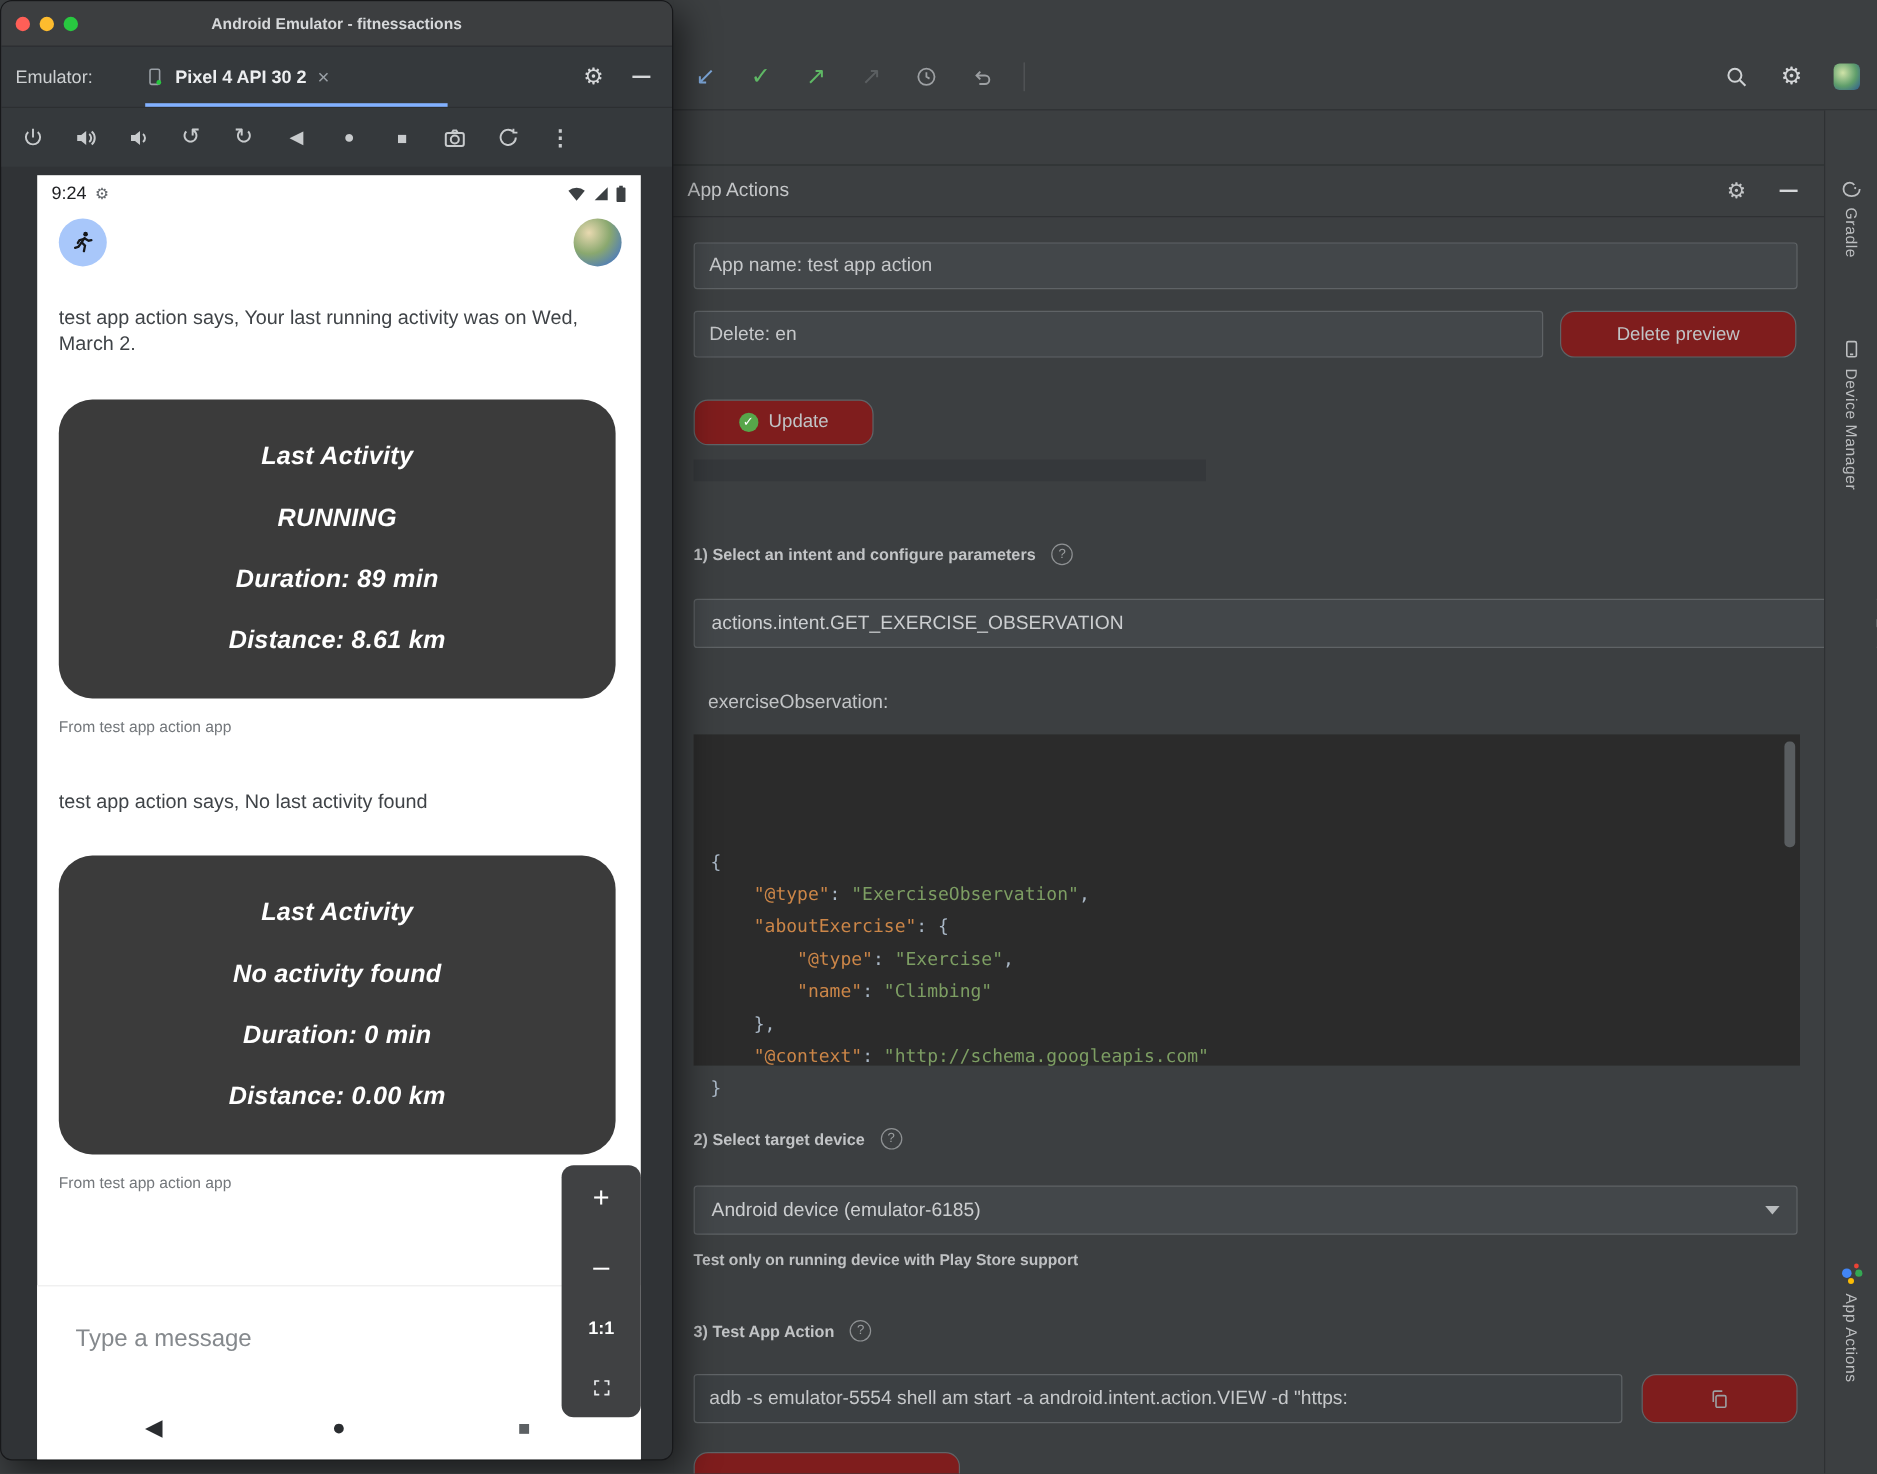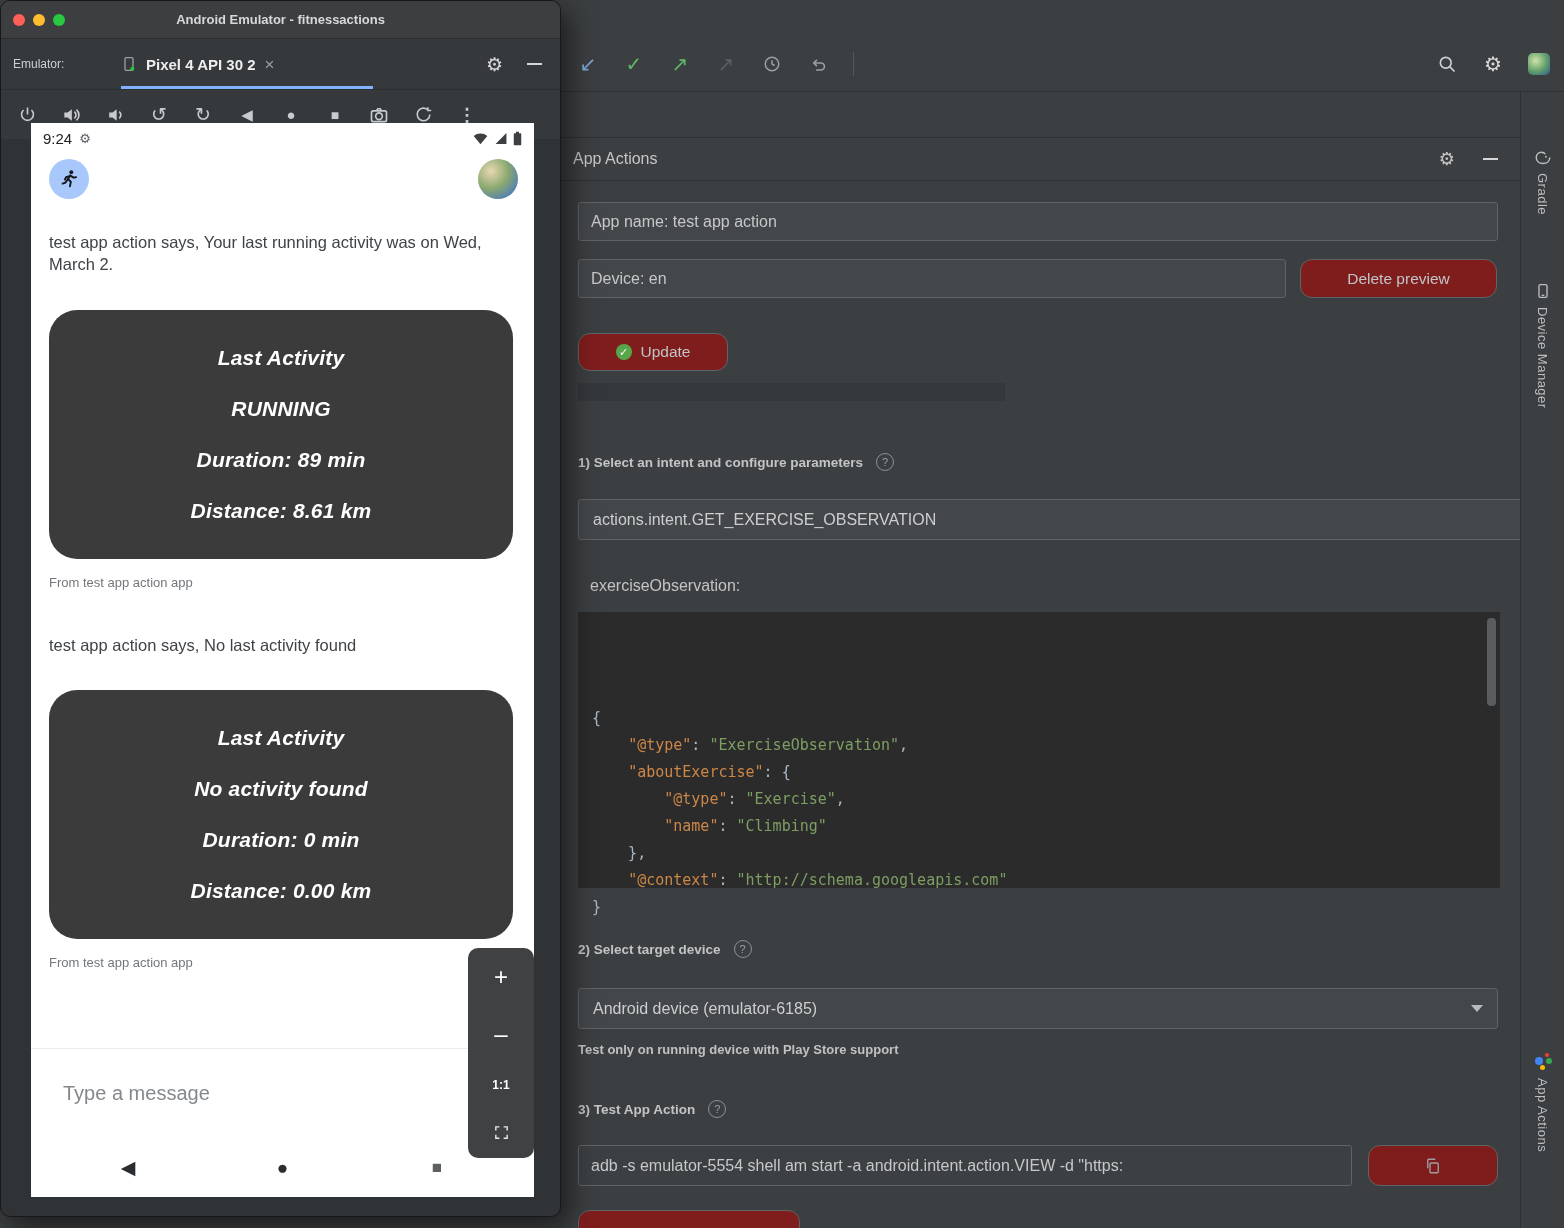--- a/index.html
+++ b/index.html
@@ -10,36 +10,36 @@
   #emu{position:absolute;left:0;top:0;width:561px;height:1217px;background:#303336;
     border:1px solid #17181a;border-radius:10px;overflow:hidden;z-index:5;
     box-shadow:8px 10px 28px rgba(0,0,0,.55)}
   .titlebar{height:38px;background:#3c3e40;border-bottom:1px solid #2a2c2e;
     display:flex;align-items:center;position:relative}
   .lights{display:flex;gap:8px;padding-left:12px}
   .light{width:12px;height:12px;border-radius:50%}
   .win-title{position:absolute;left:0;right:0;text-align:center;font-size:13px;
     font-weight:bold;color:#d6d8da}
   .tb1{height:50px;background:#35393c;display:flex;align-items:center;position:relative;color:#cdd0d2}
-  .emu-label{font-size:12px;padding-left:12px}
+  .emu-label{font-size:15px;padding-left:12px}
   .tab{position:absolute;left:120px;top:0;height:100%;width:252px;display:flex;
     align-items:center;justify-content:flex-start;gap:9px;cursor:default}
   .tab-underline{position:absolute;left:120px;bottom:0;width:252px;height:3px;background:#82b1ff}
   .tab-title{font-size:15px;font-weight:bold;color:#eceef0;white-space:nowrap}
   .tab-close{color:#9aa0a6;font-size:17px;line-height:1}
   .tb1-right{margin-left:auto;display:flex;align-items:center;gap:24px;padding-right:18px}
   .gear-glyph{font-size:19px;color:#d5d7d9;line-height:1}
   .minus-bar{width:15px;height:2px;background:#d5d7d9}
   .tb2{height:50px;background:#35393c;border-top:1px solid #2c2f31;display:flex;
     align-items:center;gap:20px;padding-left:14px;color:#c8cbcd}
   .cbtn{width:24px;height:24px;display:flex;align-items:center;justify-content:center;
     font-size:19px;line-height:1;color:#c8cbcd}
 
   
-  .screen{position:absolute;left:30px;top:122px;width:503px;height:1074px;background:#fff;color:#3c4043}
+  .screen{position:absolute;left:30px;top:145px;width:503px;height:1074px;background:#fff;color:#3c4043}
   .sbar{height:30px;display:flex;align-items:center;gap:7px;padding:0 12px;
     font-size:15px;color:#202124}
   .sbar .gear-glyph{font-size:13px;color:#5f6368}
   .sbar-right{margin-left:auto;display:flex;gap:5px;align-items:center;color:#3c4043}
   .avatars{display:flex;justify-content:space-between;align-items:center;padding:6px 16px 6px 18px}
   .bot-av{width:40px;height:40px;border-radius:50%;background:#a8c7fa;
     display:flex;align-items:center;justify-content:center}
   .user-av{width:40px;height:40px;border-radius:50%;
     background:radial-gradient(circle at 32% 30%,#e8d9b0,#8aa86f 45%,#4a79c0 85%)}
   .msg{padding:26px 18px 0;font-size:16.5px;line-height:1.35;color:#3f4347;max-width:470px}
@@ -52,21 +52,21 @@
   .chat-input{position:absolute;left:0;right:0;top:925px;height:89px;border-top:1px solid #ededed;
     display:flex;align-items:center;padding-left:32px;font-size:20px;color:#85898d;background:#fff}
   .navbar{position:absolute;left:0;right:0;bottom:0;height:60px;background:#fff;
     display:flex;align-items:center;padding:0 20px}
   .navbar .nbtn{flex:1;text-align:center;font-size:19px;color:#2a2d30;line-height:1}
   .navbar .nbtn.sq{color:#5c6063;font-size:17px}
   .zoombar{position:absolute;right:0;top:825px;width:66px;height:210px;z-index:3;
     background:rgba(58,59,61,.97);border-radius:10px;display:flex;flex-direction:column;
     align-items:center;justify-content:space-around;color:#fff}
   .zoombar .zi{font-size:24px;line-height:1;cursor:default}
-  .zoombar .zi.ratio{font-size:12px;font-weight:bold}
+  .zoombar .zi.ratio{font-size:15px;font-weight:bold}
 
   
   #studio{position:absolute;left:561px;top:0;width:1003px;height:1228px;background:#3c3f41}
   .stb{position:absolute;left:0;top:0;width:100%;height:92px;border-bottom:1px solid #2e3133}
   .stb-row{position:absolute;left:16px;right:14px;top:46px;height:36px;display:flex;
     align-items:center;gap:24px;color:#9da0a3}
   .tico{font-size:20px;line-height:1;display:flex;align-items:center;justify-content:center;width:22px}
   .blue{color:#7da7d9}.green{color:#5fb865}.muted{color:#5b5f61}
   .vsep{width:1px;height:24px;background:#55585a}
   .stb-right{margin-left:auto;display:flex;align-items:center;gap:24px;color:#cfd2d4}
@@ -174,21 +174,21 @@
 
   <div class="phead">
     <span>App Actions</span>
     <span class="phead-icons">
       <span class="gear-glyph">⚙</span>
       <span class="minus-bar"></span>
     </span>
   </div>
 
   <div class="field" id="f-appname">App name: test app action</div>
-  <div class="field" id="f-locale">Device: en</div>
+  <div class="field" id="f-locale">Delete: en</div>
   <div class="btn" id="b-delete">Delete preview</div>
 
   <div class="btn" id="b-update">
     <span class="badge-check">✓</span>
     <span>Update</span>
   </div>
   <div class="band"></div>
 
   <div class="sect" id="s1">
     <span>1) Select an intent and configure parameters</span>

